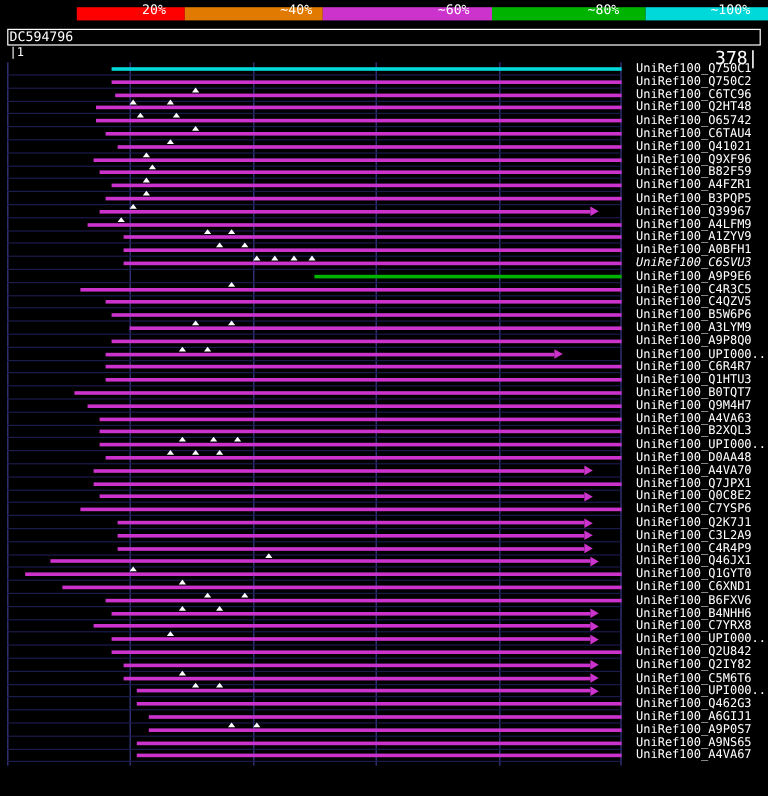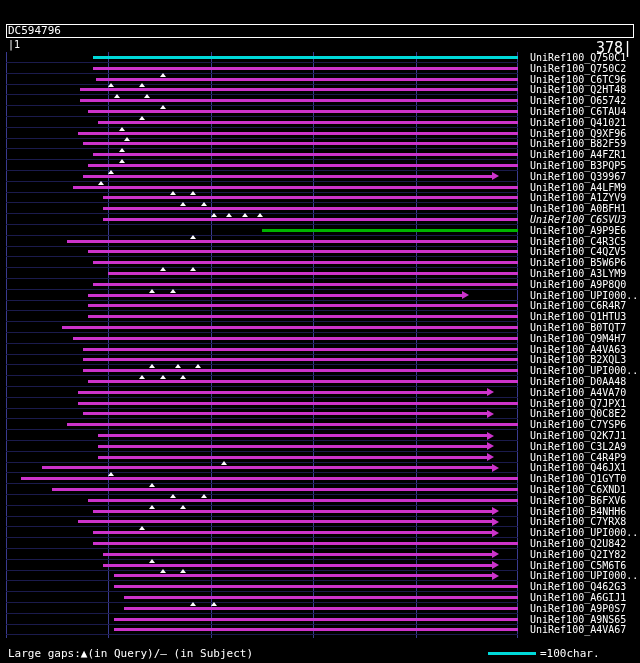--- a/index.html
+++ b/index.html
@@ -35,20 +35,32 @@
   .footer{position:absolute;left:0;bottom:0;width:640px;height:20px;}
   .footertext{position:absolute;left:8px;bottom:3px;font-size:11px;color:#fff;}
   .footerbar{position:absolute;bottom:8px;height:3px;background:#00d9d9;}
   .footerright{position:absolute;bottom:3px;font-size:11px;color:#fff;}
 </style>
 </head>
 <body>
 
 <div id="root">
 
+  <div class="scalebar" id="scalebar">
+      <div class="scaleseg" style="left: 64px; width: 89.6px; background: rgb(255, 0, 0);"></div>
+      <div class="scalelabel" style="left: 118.4px;">20%</div>
+      <div class="scaleseg" style="left: 153.6px; width: 115.2px; background: rgb(224, 122, 0);"></div>
+      <div class="scalelabel" style="left: 233.6px;">~40%</div>
+      <div class="scaleseg" style="left: 268.8px; width: 140.8px; background: rgb(204, 51, 204);"></div>
+      <div class="scalelabel" style="left: 364.8px;">~60%</div>
+      <div class="scaleseg" style="left: 409.6px; width: 128px; background: rgb(0, 179, 0);"></div>
+      <div class="scalelabel" style="left: 489.6px;">~80%</div>
+      <div class="scaleseg" style="left: 537.6px; width: 102.4px; background: rgb(0, 217, 217);"></div>
+      <div class="scalelabel" style="left: 592px;">~100%</div>
+    </div>
 
   <div class="querybox"></div>
   <div class="querylabel">DC594796</div>
   <div class="ruler">
     <span class="tickstart">|1</span>
     <span class="tickend">378|</span>
   </div>
 
   <div class="plot" id="plot">
       <div class="vgrid" style="left: 0px;"></div>
@@ -276,19 +288,14 @@
       <div class="lbl" style="top: 497.8px;">UniRef100_Q2IY82</div>
       <div class="lbl" style="top: 508.6px;">UniRef100_C5M6T6</div>
       <div class="lbl" style="top: 519.4px;">UniRef100_UPI000..</div>
       <div class="lbl" style="top: 530.2px;">UniRef100_Q462G3</div>
       <div class="lbl" style="top: 541px;">UniRef100_A6GIJ1</div>
       <div class="lbl" style="top: 551.8px;">UniRef100_A9P0S7</div>
       <div class="lbl" style="top: 562.6px;">UniRef100_A9NS65</div>
       <div class="lbl" style="top: 573.4px;">UniRef100_A4VA67</div>
     </div>
 
-  <div class="footer">
-    <span class="footertext">Large gaps:▲(in Query)/– (in Subject)</span>
-    <span class="footerbar" id="footerbar" style="background: rgb(0, 217, 217); left: 488px; width: 48px;"></span>
-    <span class="footerright" id="footerlabel" style="left: 540px;">=100char.</span>
-  </div>
 
 </div>
 
 </body></html>

